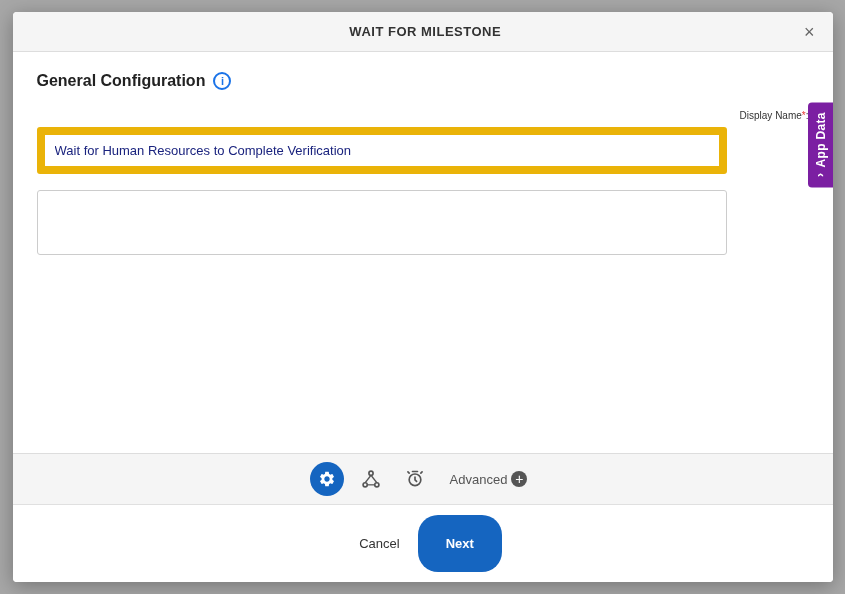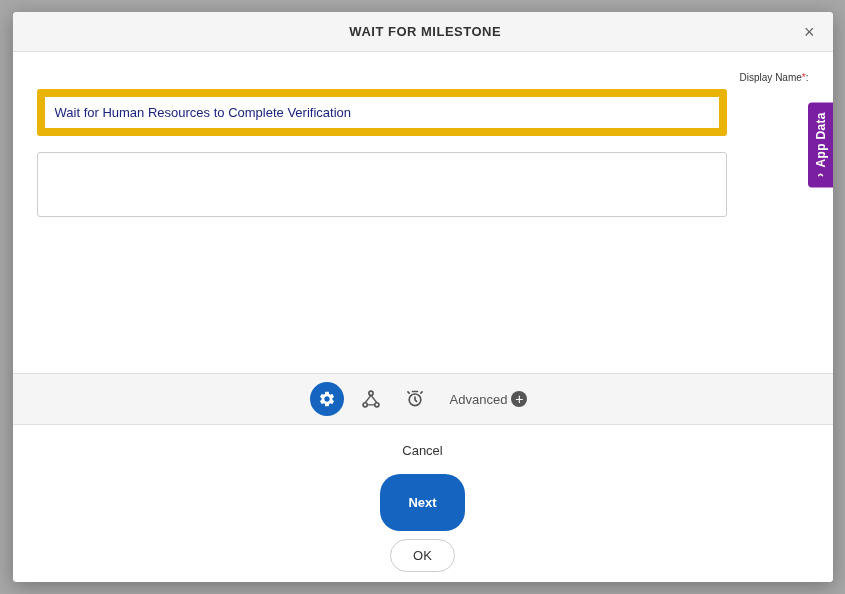--- a/index.html
+++ b/index.html
@@ -204,23 +204,22 @@
       justify-content: center;
       line-height: 1;
     }
     
     .modal-footer {
       background: #fff;
       border-top: 1px solid #e0e0e0;
       padding: 10px 20px;
       display: flex;
       align-items: center;
-      justify-content: flex-start;
-      gap: 8px;
-      flex-direction: column;
+      justify-content: center;
+      gap: 2px;
     }
     .btn-cancel {
       background: none;
       border: none;
       cursor: pointer;
       font-size: 13px;
       color: #333;
       padding: 8px 16px;
     }
     .btn-next {
@@ -252,20 +251,26 @@
   <div class="modal">
 
     <div class="modal-header">
       <div style="width:20px;"></div>
       <span class="modal-title">WAIT FOR MILESTONE</span>
       <button class="close-btn">×</button>
     </div>
 
     <div class="modal-body">
 
+      <div class="section-title">
+        <span>General Configuration</span>
+        <div class="info-icon">
+          <span>i</span>
+        </div>
+      </div>
 
       <div class="form-group">
         <label class="form-label">
           <span>Display Name</span><span class="required">*</span><span>:</span>
         </label>
         <input class="form-input" type="text" value="Wait for Human Resources to Complete Verification" style="">
       </div>
 
       <div class="form-group">
         <textarea class="form-textarea" style=""></textarea>
@@ -312,17 +317,16 @@
         <div class="advanced-plus">
           <span>+</span>
         </div>
       </button>
 
     </div>
 
     <div class="modal-footer">
       <button class="btn-cancel">Cancel</button>
       <button class="btn-next">Next</button>
-      <button class="btn-ok">OK</button>
     </div>
 
   </div>
 </div>
 
 </body></html>

